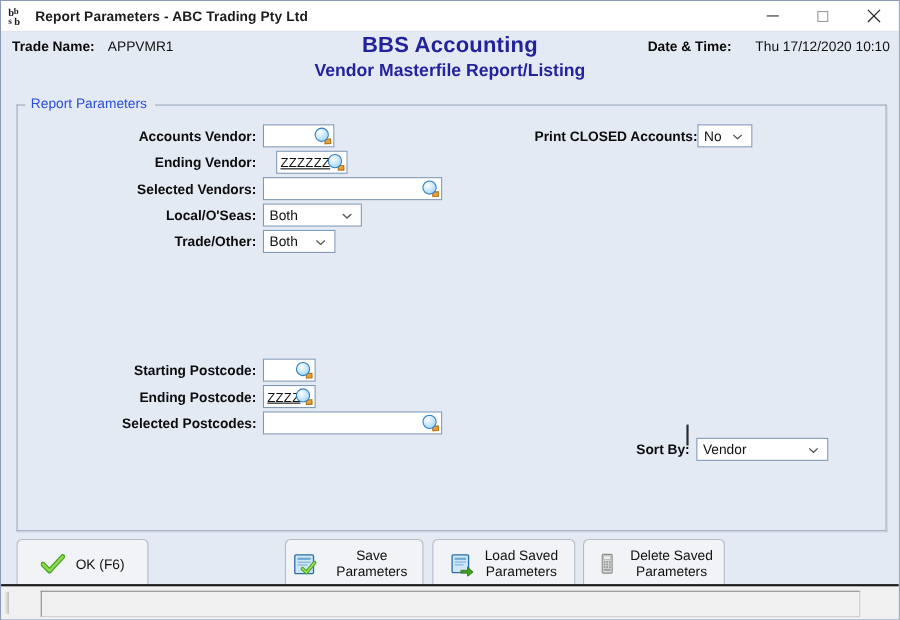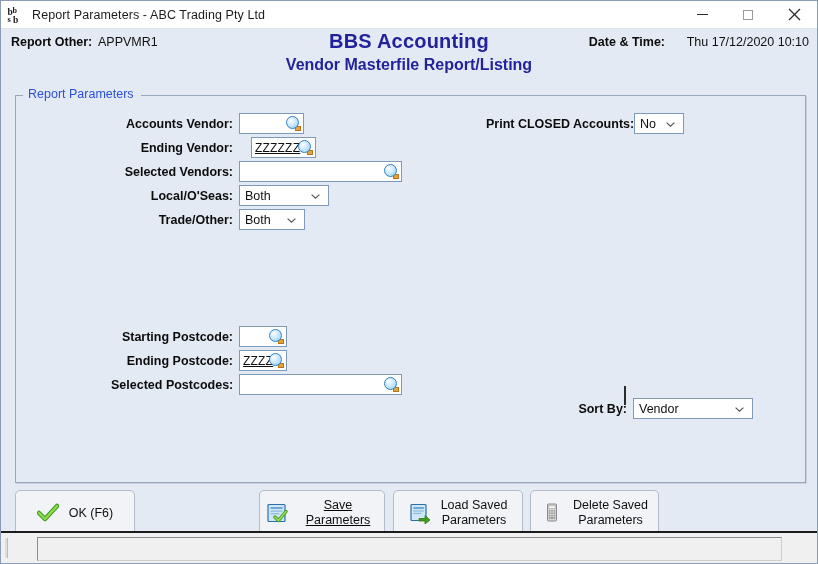--- a/index.html
+++ b/index.html
@@ -42,20 +42,21 @@
     width: 20px; height: 20px;
     margin-left: 5px; margin-right: 6px;
     flex: 0 0 auto;
     position: relative;
   }
   #title-text {
     font-size: 12.5px;
     color: #1c1c1c;
     white-space: nowrap;
     letter-spacing: 0.1px;
+    font-weight: bold;
   }
   .win-btns {
     position: absolute;
     right: 0; top: 0;
     height: 27px;
     display: flex;
   }
   .win-btn {
     width: 46px; height: 27px;
     display: flex; align-items: center; justify-content: center;
@@ -357,21 +358,21 @@
       <div class="win-btn wb-close">
         <svg width="13" height="13" viewBox="0 0 13 13">
           <line x1="1" y1="1" x2="12" y2="12" stroke="#2b2b2b" stroke-width="1.2"></line>
           <line x1="12" y1="1" x2="1" y2="12" stroke="#2b2b2b" stroke-width="1.2"></line>
         </svg>
       </div>
     </div>
   </div>
 
   <div id="header">
-    <div id="report-name-label">Report Other:</div>
+    <div id="report-name-label">Trade Name:</div>
     <div id="report-name-value">APPVMR1</div>
     <div id="title-sub">Vendor Masterfile Report/Listing</div>
     <div id="title-main">BBS Accounting</div>
     <div id="datetime-label">Date &amp; Time:</div>
     <div id="datetime-value">Thu 17/12/2020 10:10</div>
   </div>
 
   <div id="client">
 
     <div id="groupbox"></div>
@@ -503,21 +504,21 @@
         <span class="bicon">
           <svg width="22" height="22" viewBox="0 0 22 22">
             <path d="M2 11 L8 17 L20 4" fill="none" stroke="#3f9f1e" stroke-width="4.5" stroke-linecap="round" stroke-linejoin="round"></path>
             <path d="M2 11 L8 17 L20 4" fill="none" stroke="#8ed94f" stroke-width="2.4" stroke-linecap="round" stroke-linejoin="round"></path>
           </svg>
         </span>
         <span class="blabel">OK (F6)</span>
       </div>
 
 
-      <div class="btn" style="left:258px; width:126px;text-decoration:underline;">
+      <div class="btn" style="left:258px; width:126px;">
         <span class="bicon">
           <svg width="22" height="22" viewBox="0 0 22 22">
             <rect x="2" y="2.5" width="17" height="17" rx="1" fill="#cfe6f7" stroke="#2a6fa8" stroke-width="1.2"></rect>
             <rect x="4.5" y="5" width="12" height="2" fill="#6fa8d0"></rect>
             <rect x="4.5" y="8.5" width="12" height="1.3" fill="#8fbcdd"></rect>
             <rect x="4.5" y="11" width="9" height="1.3" fill="#8fbcdd"></rect>
             <path d="M9 15 L12.5 18.5 L20 9.5" fill="none" stroke="#3f9f1e" stroke-width="3.4" stroke-linecap="round" stroke-linejoin="round"></path>
             <path d="M9 15 L12.5 18.5 L20 9.5" fill="none" stroke="#9ee05c" stroke-width="1.5" stroke-linecap="round" stroke-linejoin="round"></path>
           </svg>
         </span>

